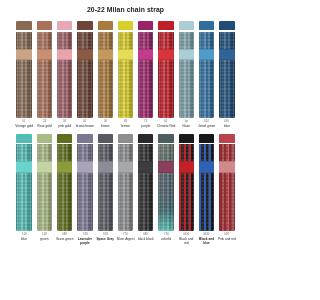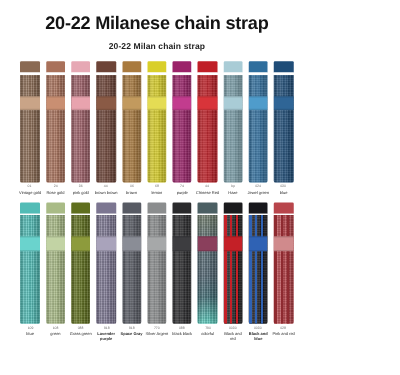--- a/index.html
+++ b/index.html
@@ -134,21 +134,20 @@
     width:19px;
     word-wrap:break-word;
   }
   .name.bold{font-weight:700;}
 </style>
 </head>
 <body>
 
 <div class="page">
 
-  <h1 class="title">20-22 Milanese chain strap</h1>
   <div class="subtitle">20-22 Milan chain strap</div>
 
   <div class="row" id="row-0">
       <div class="cell">
         <div class="strap">
           <div class="lug" style="background: rgb(138, 106, 83);"></div>
           <div class="gap"></div>
           <div class="band" style="background: rgb(138, 106, 83);">
             <div class="clasp" style="background: rgb(201, 164, 135);"></div>
           </div>

